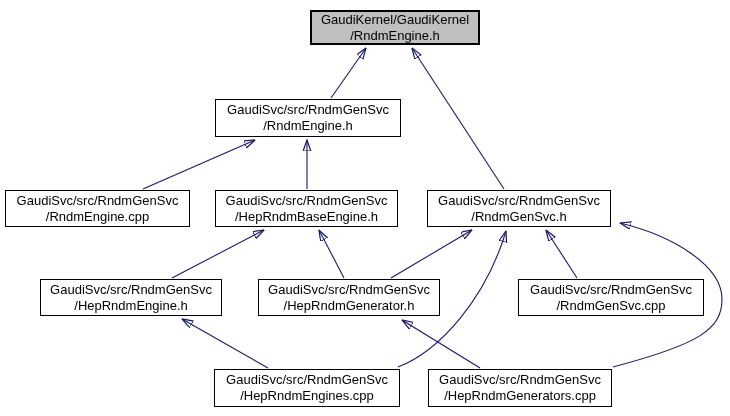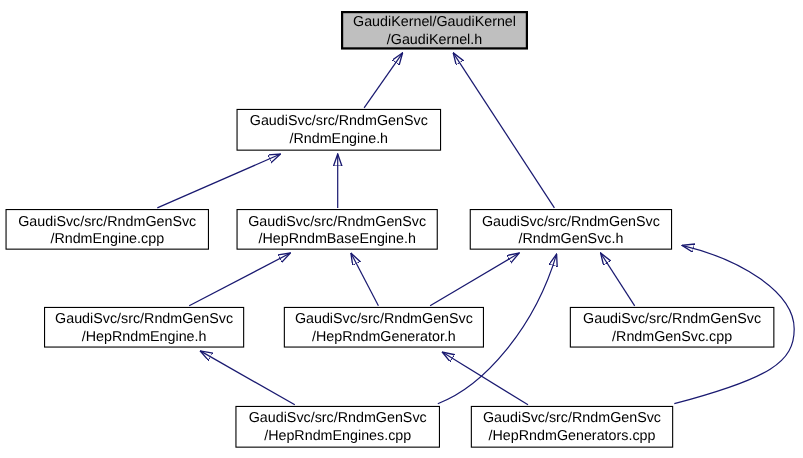--- a/index.html
+++ b/index.html
@@ -73,21 +73,21 @@
     <path marker-end="url(#arrow)" d="M391,278 L472,230"></path>
     <path marker-end="url(#arrow)" d="M577,278 L546,230"></path>
     <path marker-end="url(#arrow)" d="M268,368 L182,319"></path>
     <path marker-end="url(#arrow)" d="M398,367 C440,351 486,298 506,231"></path>
     <path marker-end="url(#arrow)" d="M480,368 L402,320"></path>
     <path marker-end="url(#arrow)" d="M613,367 C700,344 722,329 722,299 C722,266 674,236 620,223"></path>
   </svg>
 
   <div class="node highlight" style="left:310px;top:10px;width:170px;height:35px">
     <span class="node-label">GaudiKernel/GaudiKernel
-/GaudiKernel.h</span>
+/RndmEngine.h</span>
   </div>
 
   <div class="node" style="left:215px;top:99px;width:186px;height:38px">
     <span class="node-label">GaudiSvc/src/RndmGenSvc
 /RndmEngine.h</span>
   </div>
 
   <div class="node" style="left:5px;top:190px;width:185px;height:37px">
     <span class="node-label">GaudiSvc/src/RndmGenSvc
 /RndmEngine.cpp</span>

